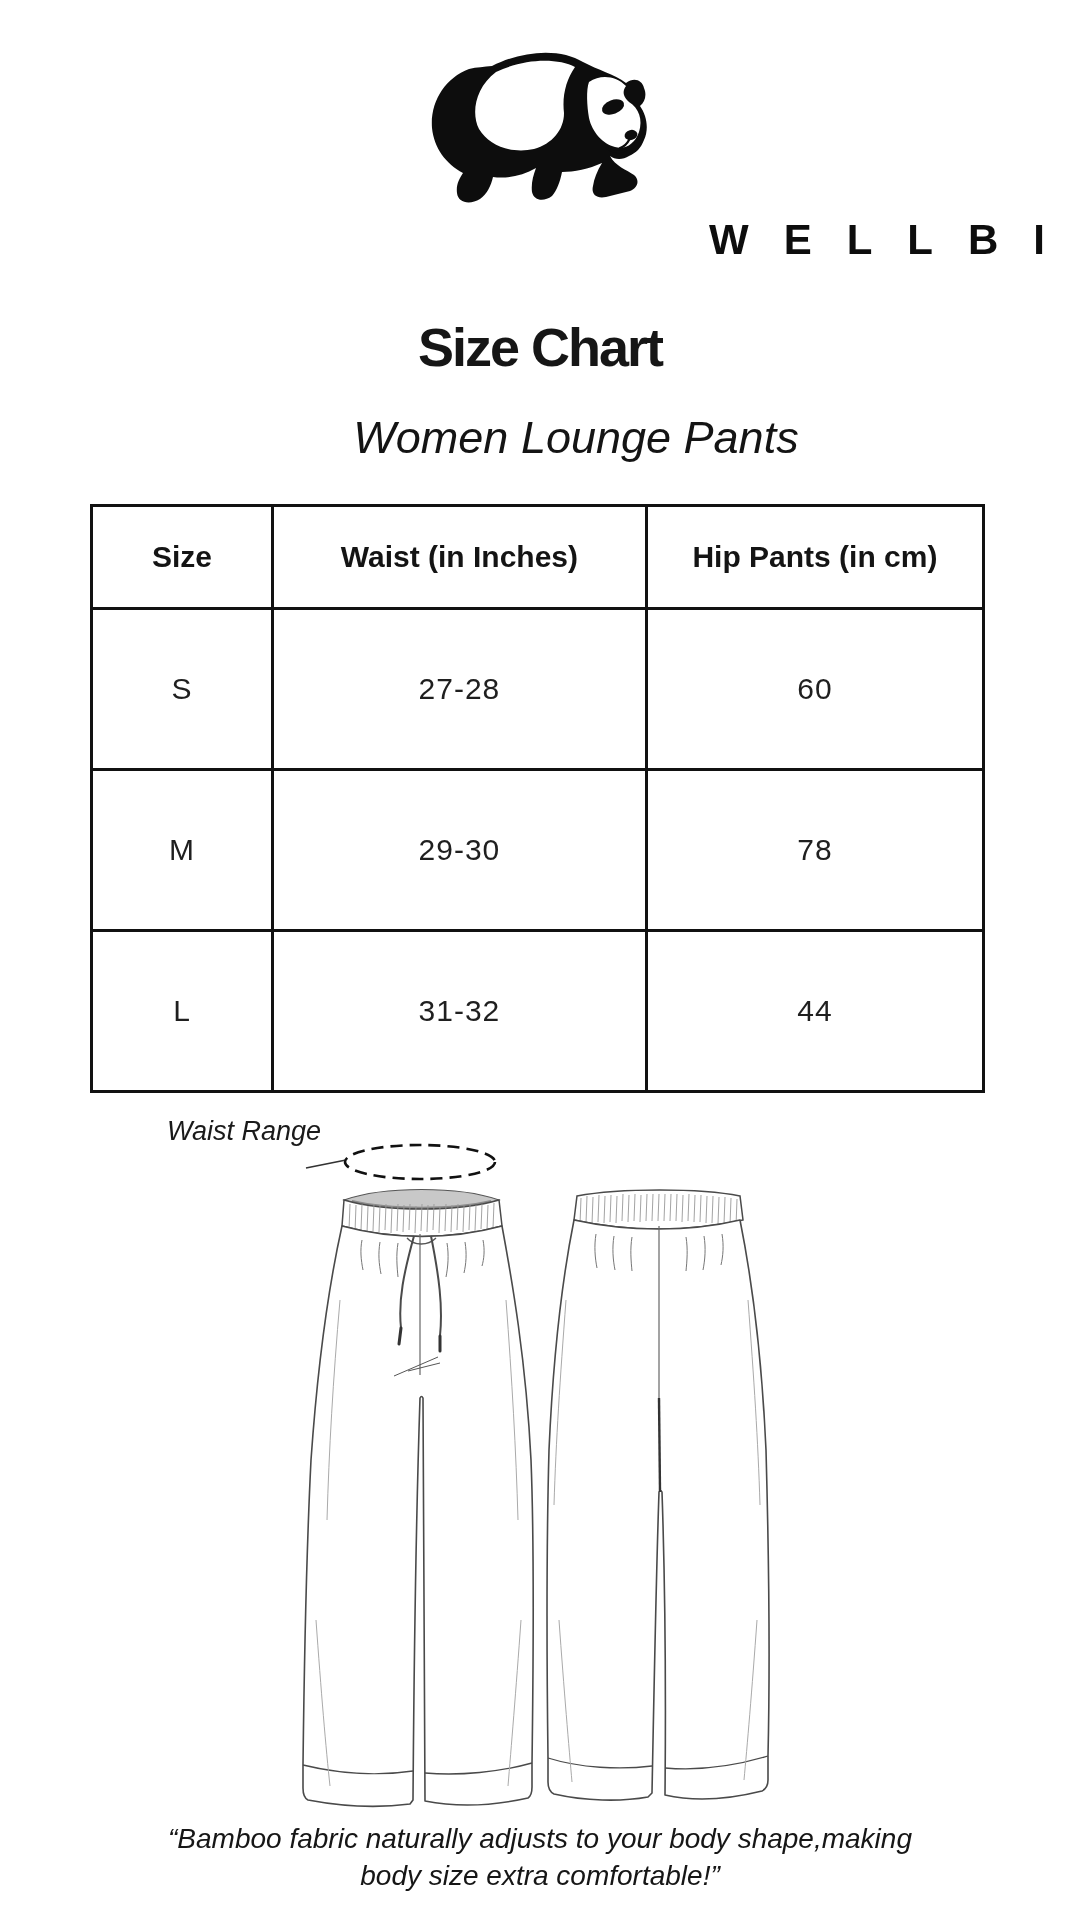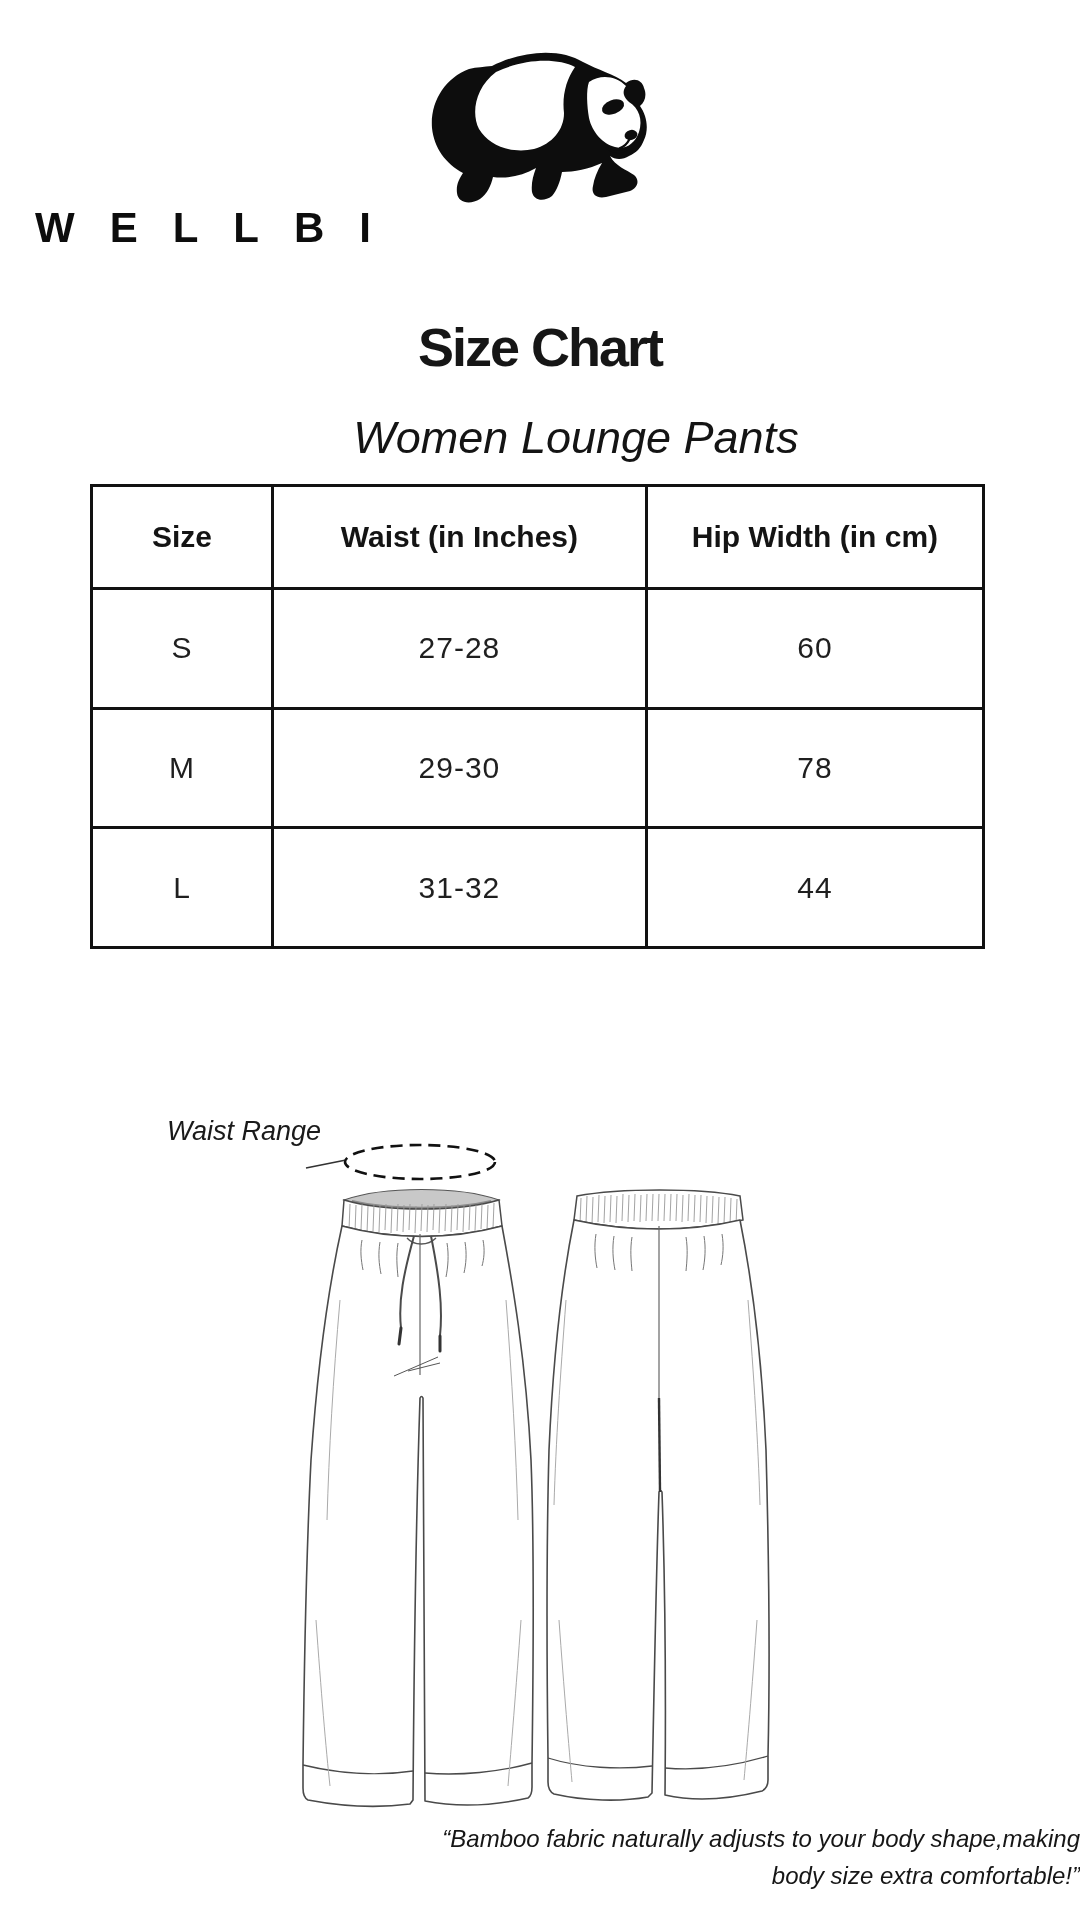--- a/index.html
+++ b/index.html
@@ -1,34 +1,34 @@
 <!DOCTYPE html>
 <html><head>
 <meta charset="utf-8">
 <style>
   html,body{margin:0;padding:0;background:#fff;}
   .page{position:relative;width:1080px;height:1920px;background:#ffffff;overflow:hidden;
         font-family:"Liberation Sans",sans-serif;color:#111;}
   .logo-svg{position:absolute;left:395px;top:36px;width:290px;height:175px;}
-  .brand{position:absolute;left:0;top:204px;width:100%;text-align:left;
+  .brand{position:absolute;left:0;top:216px;width:100%;text-align:right;
          font-size:42px;font-weight:bold;letter-spacing:35px;padding-left:35px;
          box-sizing:border-box;color:#0d0d0d;}
   .title{position:absolute;left:0;top:316px;width:100%;text-align:center;margin:0;
          font-size:54px;font-weight:bold;letter-spacing:-2px;color:#161616;}
   .subtitle{position:absolute;left:0;top:412px;width:100%;text-align:center;
             font-size:45px;font-style:italic;font-weight:normal;color:#141414;margin-left:36px;}
-  table.size-table{position:absolute;left:90px;top:484px;width:895px;height:465px;
+  table.size-table{position:absolute;left:90px;top:504px;width:895px;height:589px;
                    border-collapse:collapse;table-layout:fixed;}
   .size-table th,.size-table td{border:3px solid #111;text-align:center;vertical-align:middle;padding:0;}
   .size-table th{font-size:30px;font-weight:bold;color:#141414;height:100px;}
   .size-table td{font-size:30px;font-weight:normal;color:#1f1f1f;letter-spacing:1px;}
   .waist-range{position:absolute;left:167px;top:1116px;font-size:27px;font-style:italic;color:#1a1a1a;}
   .drawing-svg{position:absolute;left:140px;top:1128px;width:770px;height:692px;}
-  .quote{position:absolute;left:0;top:1820px;width:100%;text-align:right;
-         font-size:24px;font-style:italic;line-height:37px;color:#161616;}
+  .quote{position:absolute;left:0;top:1820px;width:100%;text-align:center;
+         font-size:28px;font-style:italic;line-height:37px;color:#161616;}
 </style>
 </head>
 <body>
 
 <div class="page">
 
   <svg class="logo-svg" viewBox="0 0 290 175" aria-hidden="true">
     <path fill="#0d0d0d" d="M97,30
       C128,14 166,12 188,26 C203,34 219,38 231,47 C239,41 247,44 249,52 C252,59 250,66 245,70
       C252,80 254,93 249,104 C246,112 241,117 234,120 C228,124 220,124 215,120
@@ -56,21 +56,21 @@
   <table class="size-table">
     <colgroup>
       <col style="width:20.3%">
         <col style="width:41.9%">
         <col style="width:37.8%">
     </colgroup>
     <thead>
       <tr>
         <th>Size</th>
         <th>Waist (in Inches)</th>
-        <th>Hip Width (in cm)</th>
+        <th>Hip Pants (in cm)</th>
       </tr>
     </thead>
     <tbody>
       <tr>
         <td>S</td>
         <td>27-28</td>
         <td>60</td>
       </tr>
       <tr>
         <td>M</td>

